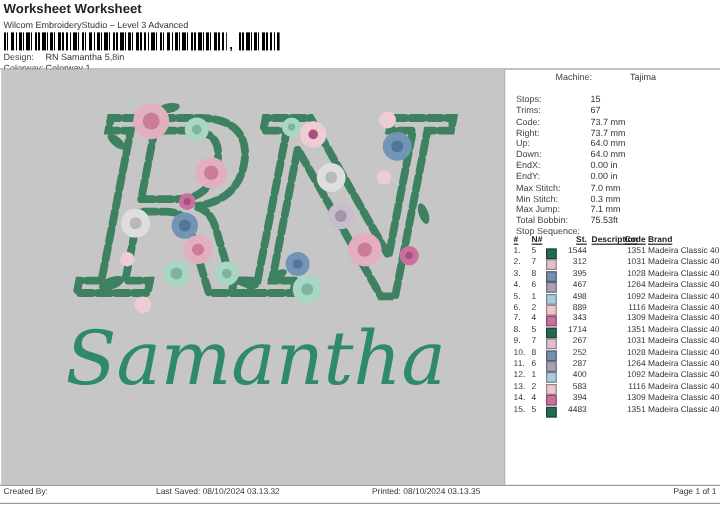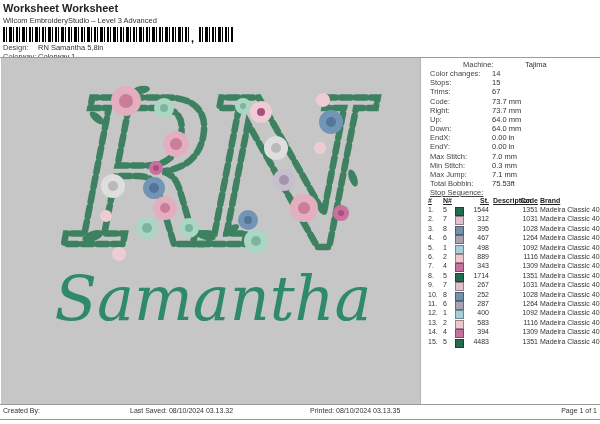--- a/index.html
+++ b/index.html
@@ -129,35 +129,34 @@
           <circle class="fc-blue" cx="247" cy="162" r="4"></circle>
         <circle class="fl-mint" cx="255" cy="183" r="12"></circle>
           <circle class="fc-mint" cx="255" cy="183" r="5"></circle>
         <circle class="fl-pale" cx="319" cy="90" r="6"></circle>
       </g>
       <text class="script-name" x="212" y="262" text-anchor="middle" style="fill: rgb(46, 138, 104);">Samantha</text>
     </svg>
   </div>
 
   <div class="mi-row t75" style="top:60px;margin-left:33px;"><span class="lbl">Machine:</span><span class="mi-val">Tajima</span></div>
-  <div class="mi-row t75" style="top:69px;"><span class="lbl">Color changes:</span><span class="mi-val">14</span></div>
   <div class="mi-row t75" style="top:78px;"><span class="lbl">Stops:</span><span class="mi-val">15</span></div>
   <div class="mi-row t75" style="top:87px;"><span class="lbl">Trims:</span><span class="mi-val">67</span></div>
   <div class="mi-row t75" style="top:97px;"><span class="lbl">Code:</span><span class="mi-val">73.7 mm</span></div>
   <div class="mi-row t75" style="top:106px;"><span class="lbl">Right:</span><span class="mi-val">73.7 mm</span></div>
   <div class="mi-row t75" style="top:115px;"><span class="lbl">Up:</span><span class="mi-val">64.0 mm</span></div>
   <div class="mi-row t75" style="top:124px;"><span class="lbl">Down:</span><span class="mi-val">64.0 mm</span></div>
   <div class="mi-row t75" style="top:133px;"><span class="lbl">EndX:</span><span class="mi-val">0.00 in</span></div>
   <div class="mi-row t75" style="top:142px;"><span class="lbl">EndY:</span><span class="mi-val">0.00 in</span></div>
   <div class="mi-row t75" style="top:152px;"><span class="lbl">Max Stitch:</span><span class="mi-val">7.0 mm</span></div>
   <div class="mi-row t75" style="top:161px;"><span class="lbl">Min Stitch:</span><span class="mi-val">0.3 mm</span></div>
   <div class="mi-row t75" style="top:170px;"><span class="lbl">Max Jump:</span><span class="mi-val">7.1 mm</span></div>
   <div class="mi-row t75" style="top:179px;"><span class="lbl">Total Bobbin:</span><span class="mi-val">75.53ft</span></div>
 
-  <div class="abs t75 lbl" style="left:430px;top:188px;text-decoration:underline;">Stop Sequence:</div>
+  <div class="abs t75 lbl" style="left:430px;top:188px;">Stop Sequence:</div>
 
   <div>
     <div class="ss-row ss-head t7" style="top:197px;">
       <span class="c-num">#</span>
       <span class="c-needle">N#</span>
       <span class="c-st">St.</span>
       <span class="c-desc">Description</span>
       <span class="c-code">Code</span>
       <span class="c-brand">Brand</span>
     </div>

